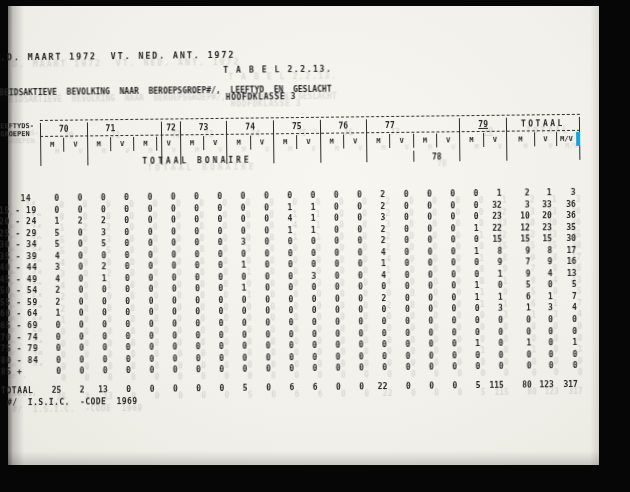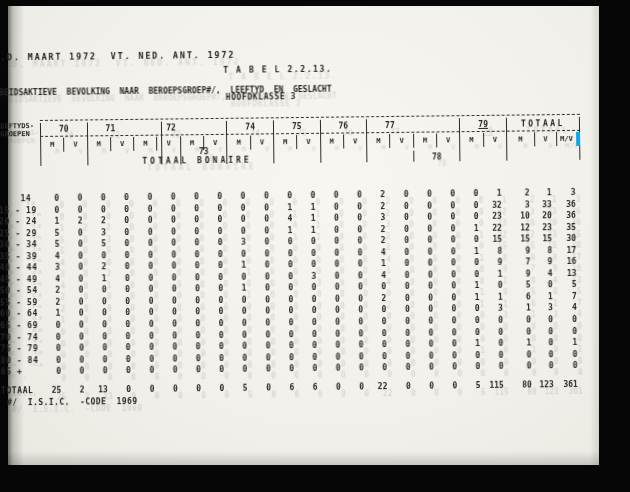--- a/index.html
+++ b/index.html
@@ -55,21 +55,21 @@
     <div class="table">
       <div class="stub"><span>LEEFTYDS-</span>
 <span> GROEPEN</span></div>
 
       <div class="dash"></div>
       <div class="grid hgrow" id="hgrow">
           <span class=""></span>
           <span class="hg" style="grid-column: span 2;">70</span>
           <span class="hg" style="grid-column: span 2;">71</span>
           <span class="hg" style="grid-column: span 2; margin-left: 28px;">72</span>
-          <span class="hg" style="grid-column: span 2; margin-top: 24px;">73</span>
+          <span class="hg" style="grid-column: span 2;">73</span>
           <span class="hg" style="grid-column: span 2;">74</span>
           <span class="hg" style="grid-column: span 2;">75</span>
           <span class="hg" style="grid-column: span 2;">76</span>
           <span class="hg" style="grid-column: span 2;">77</span>
           <span class="hg" style="grid-column: span 2; margin-top: 32px;">78</span>
           <span class="hg" style="grid-column: span 2; text-decoration: underline;">79</span>
           <span class="hg tot" style="grid-column: span 3;">TOTAAL</span>
         </div>
       <div class="dash"></div>
       <div class="grid hsrow" id="hsrow">
@@ -537,20 +537,20 @@
             <span class="num">0</span>
             <span class="num">0</span>
             <span class="num">22</span>
             <span class="num">0</span>
             <span class="num">0</span>
             <span class="num">0</span>
             <span class="num">5</span>
             <span class="num">115</span>
             <span class="num">80</span>
             <span class="num">123</span>
-            <span class="num">361</span>
+            <span class="num">317</span>
           </div>
         </div>
     </div>
 
     <div class="tw footnote">#/  I.S.I.C.  -CODE  1969</div>
   </div>
 </div>
 
 </body></html>

